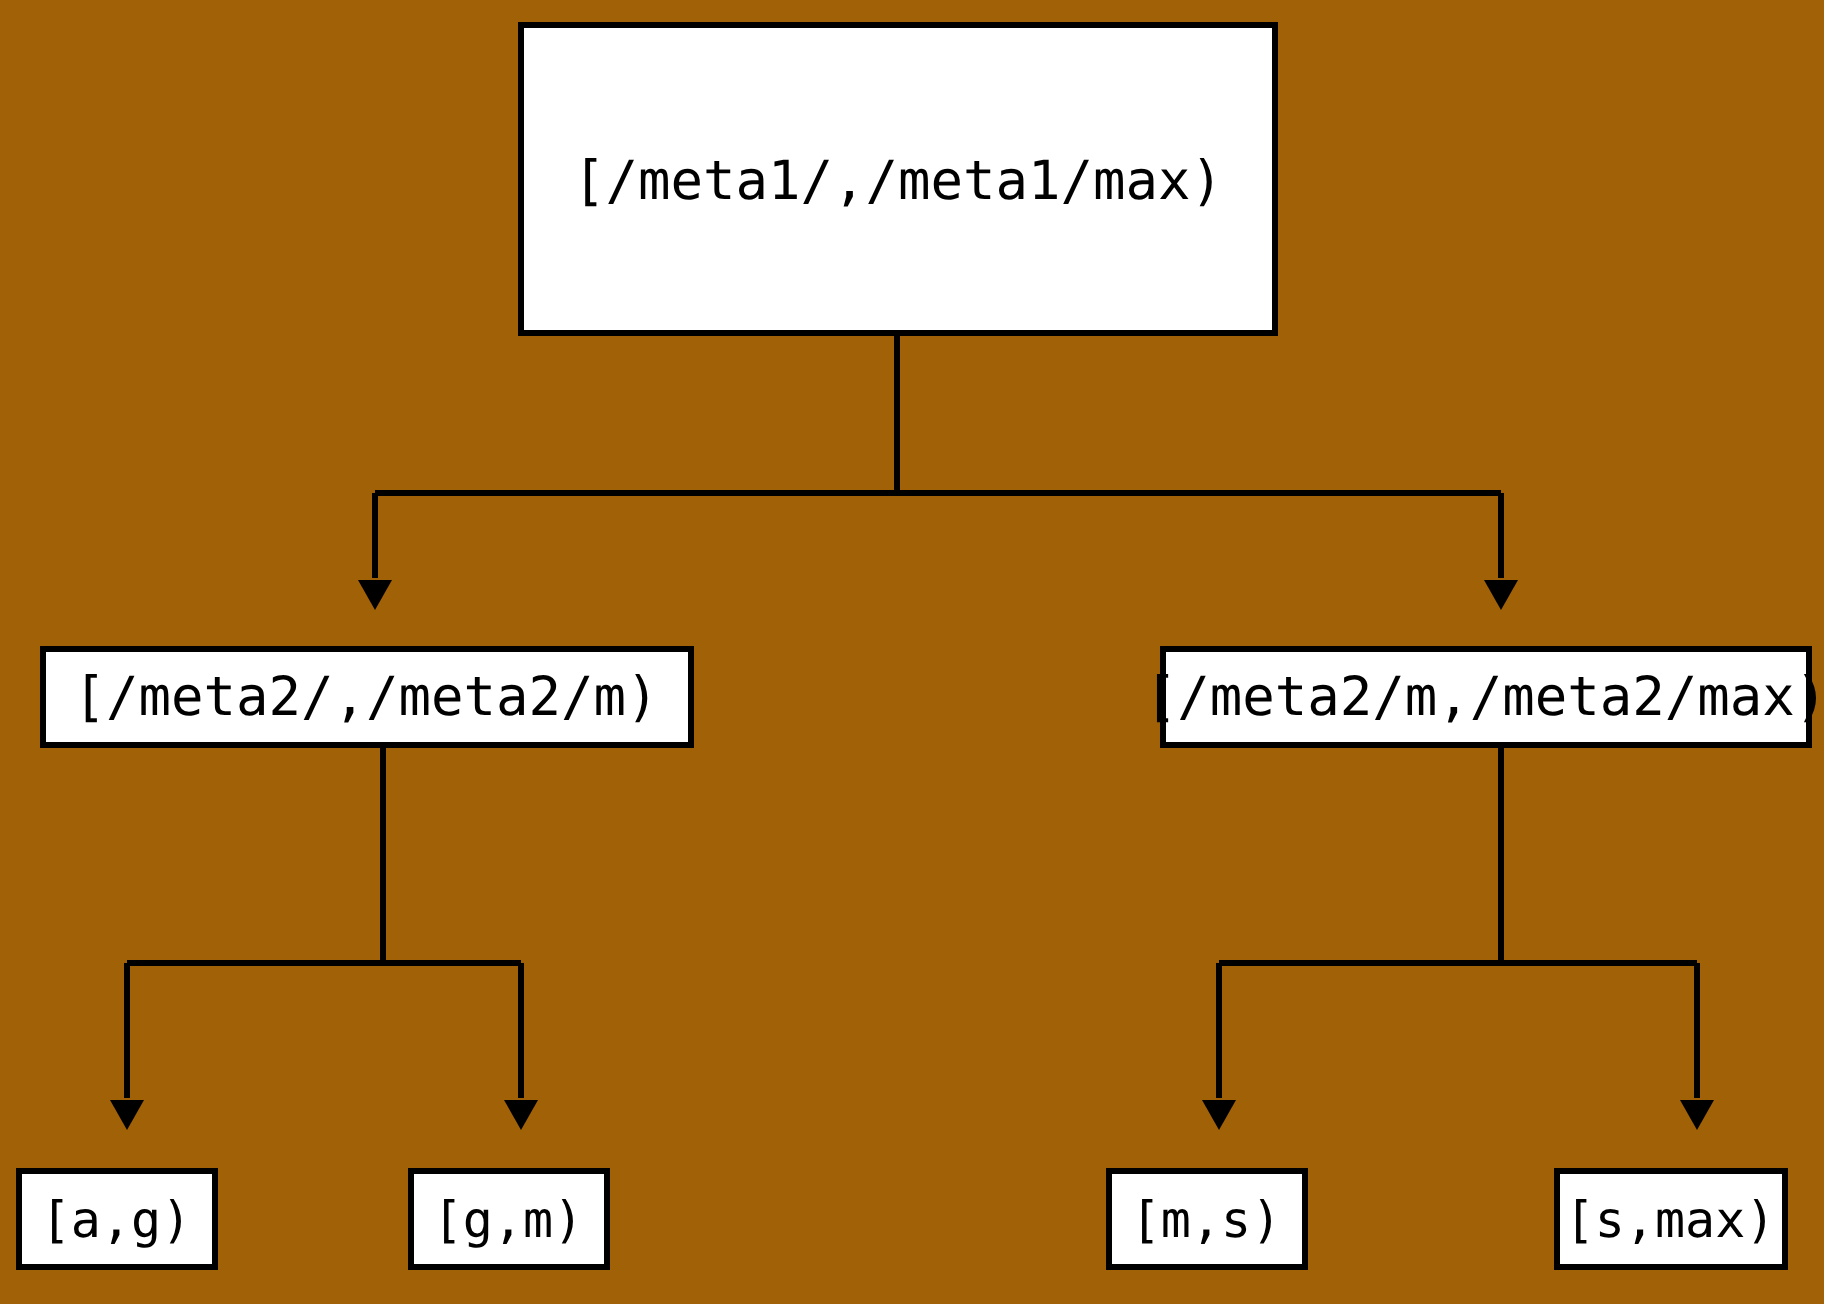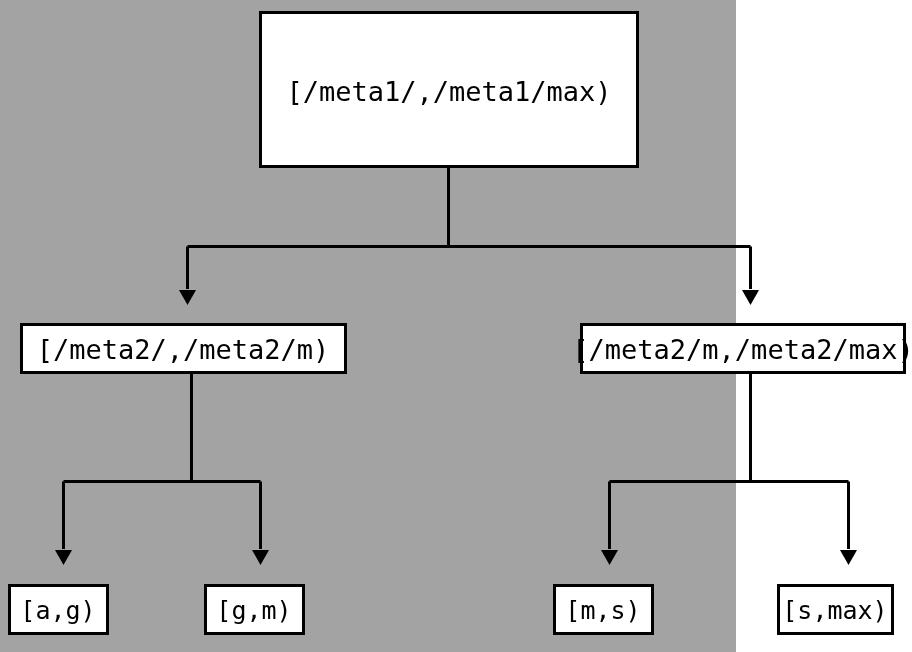--- a/index.html
+++ b/index.html
@@ -9,23 +9,23 @@
     background: #ffffff;
   }
   body {
     width: 912px;
     height: 652px;
     overflow: hidden;
     font-family: "DejaVu Sans Mono", "Liberation Mono", monospace;
   }
   #diagram-root {
     position: relative;
-    width: 736px;
+    width: 912px;
     height: 652px;
-    background: #a3a3a3;
+    background: #a16207;
   }
   svg#tree-svg {
     position: absolute;
     top: 0;
     left: 0;
     width: 912px;
     height: 652px;
     display: block;
   }
   .node-box {

